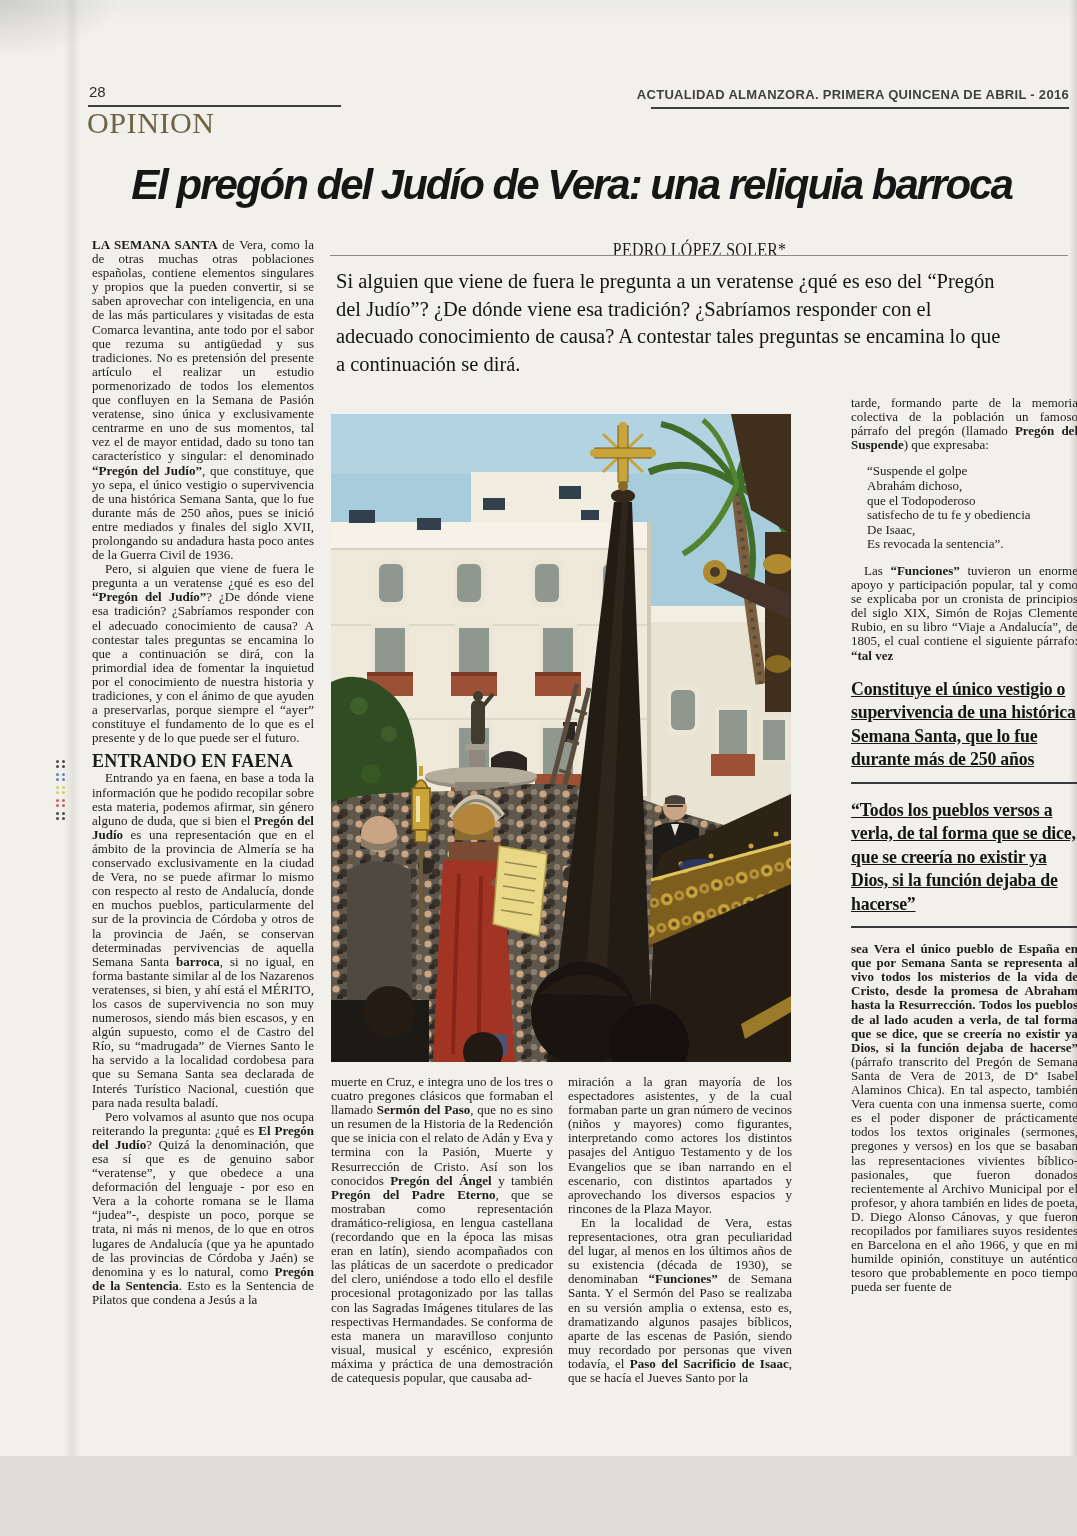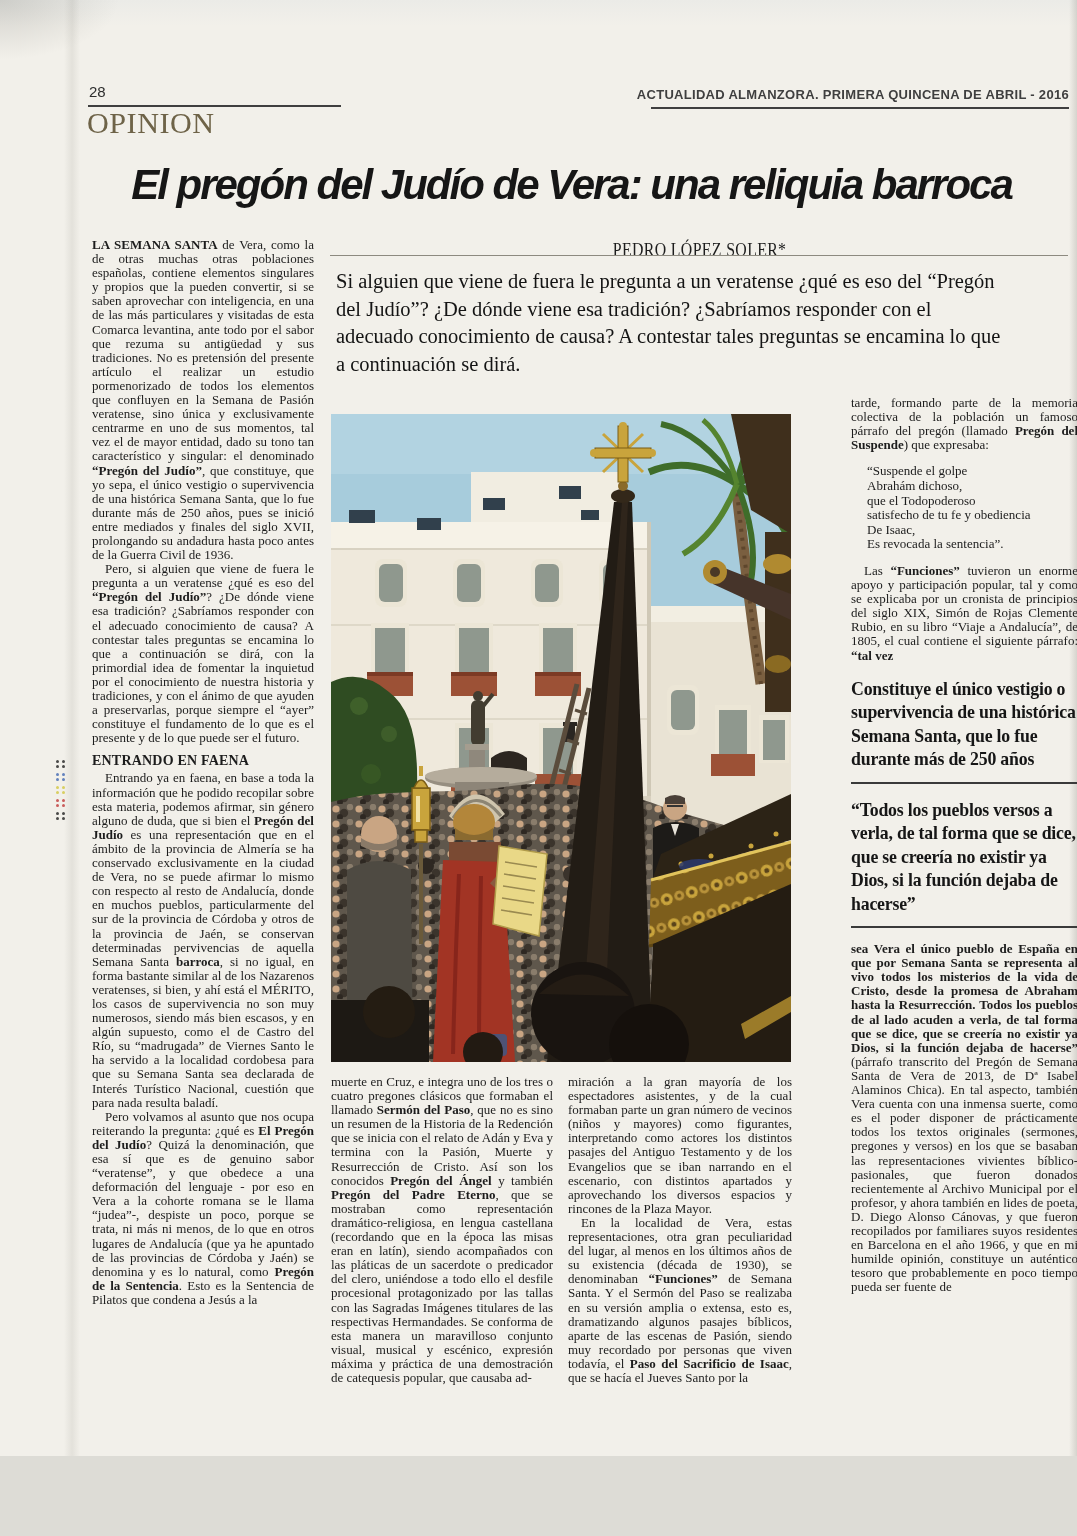--- a/index.html
+++ b/index.html
@@ -47,25 +47,25 @@
   .col{position:absolute; font-size:13px; line-height:14.1px; text-align:justify;
     color:var(--body-ink,#1c1c1c); overflow:hidden; hyphens:auto; -webkit-hyphens:auto;}
   #col-left{left:92px;  top:238px;  width:222px; height:1194px;}
   #col-mid-left{left:331px; top:1075px; width:222px; height:356px;}
   #col-mid-right{left:568px; top:1075px; width:224px; height:356px;}
   #col-right{left:806px; top:396px; width:227px; height:1024px;margin-left:45px;}
   .para{margin:0;}
   .para + .para{text-indent:13px;}
   .para b{font-weight:700;}
   .indent-first .para:first-child{text-indent:13px;}
-  .subhead{margin:9px 0 3px; font-size:14px; font-weight:700; letter-spacing:.2px; text-align:left;}
+  .subhead{margin:9px 0 3px; font-size:18px; font-weight:700; letter-spacing:.2px; text-align:left;}
   .verse{margin:12px 0 12px 16px; text-align:left;}
   .verse-line{line-height:14.6px;}
   .pull-quote{margin:15px 0 0; padding-bottom:10px; border-bottom:2px solid var(--pull-quote-rule,#3a3a3a);
-    font-weight:700; font-size:17.8px; line-height:23.5px; text-align:left; letter-spacing:-.2px; color:#161616;}
+    font-weight:700; font-size:17.8px; line-height:23.5px; text-align:left; letter-spacing:-.2px; color:#161616;text-decoration:underline;}
   .closing{margin-top:14px;}
   
   #article-photo{position:absolute; left:331px; top:414px; width:460px; height:648px; display:block;}
   .f-sky{fill:var(--photo-sky,#a7ccdc);} .f-bld{fill:var(--photo-building,#efe9dc);}
   .f-bld2{fill:#e9e3d4;} .f-shade{fill:var(--photo-building-shade,#d8d0bf);}
   .f-balc{fill:var(--photo-balcony,#9c5136);} .f-win{fill:var(--photo-window,#8f988e);}
   .f-frame{fill:#ece6d6;} .f-palm{fill:none; stroke:var(--photo-palm,#3f6d2a);}
   .f-hedge{fill:var(--photo-hedge,#2f4c22);} .f-gold{fill:var(--photo-gold,#c9a43c);}
   .f-cape{fill:var(--photo-cape-red,#a23424);} .f-banner{fill:var(--photo-banner-dark,#221c15);}
   .f-wood{fill:var(--photo-wood-dark,#3f2f1c);} .f-parch{fill:var(--photo-parchment,#e9d887);}

